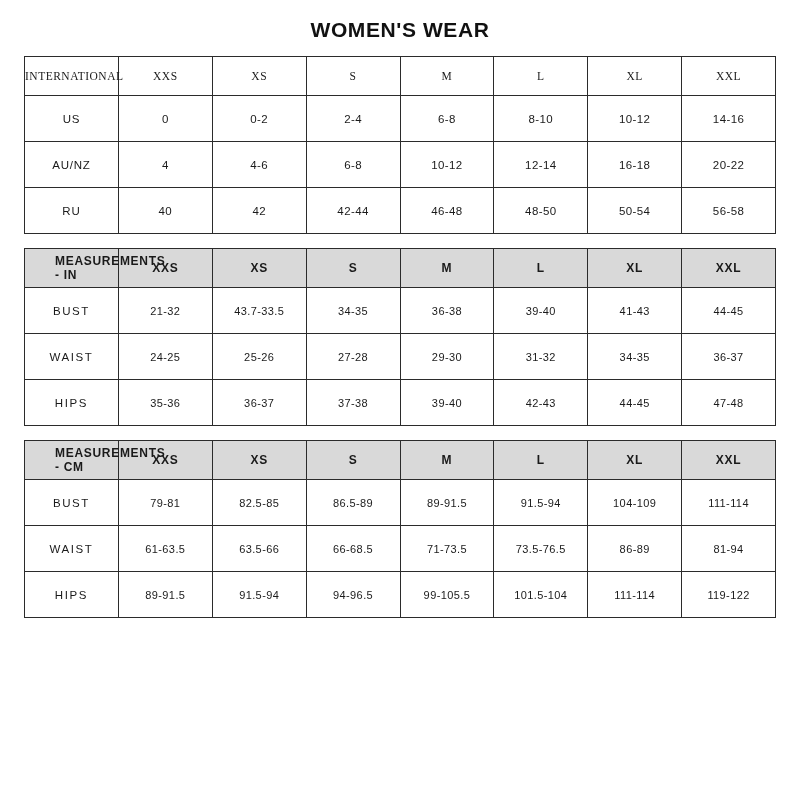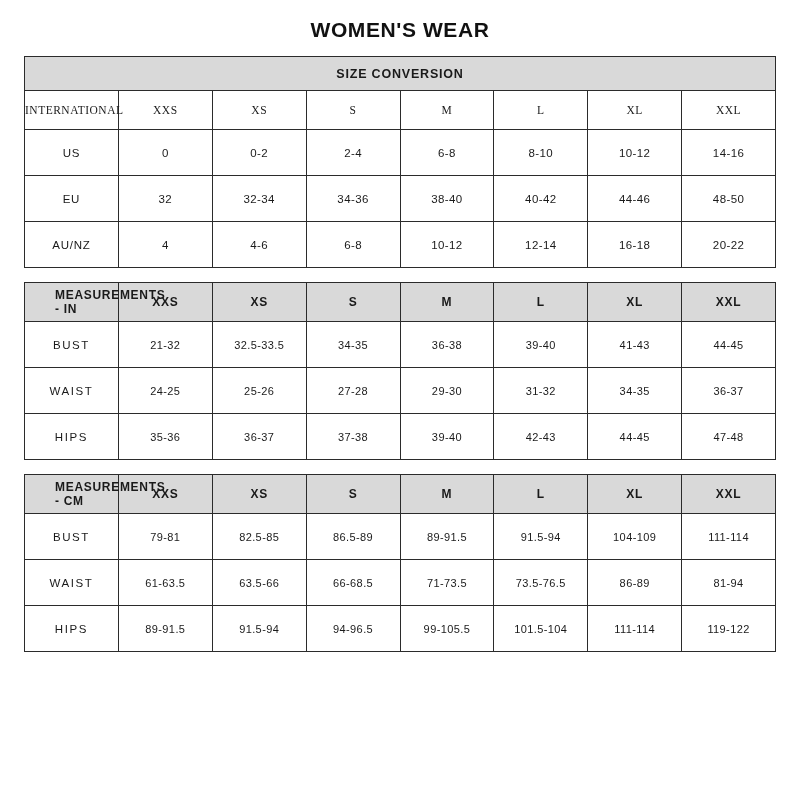--- a/index.html
+++ b/index.html
@@ -89,23 +89,20 @@
 </style>
 </head>
 <body>
 
 <div class="page">
 
   <div class="title">WOMEN'S WEAR</div>
 
   <table>
     <tbody>
-      <tr class="banner">
-        <td colspan="8">SIZE CONVERSION</td>
-      </tr>
       <tr class="conv-head">
         <td>INTERNATIONAL</td>
         <td>XXS</td>
         <td>XS</td>
         <td>S</td>
         <td>M</td>
         <td>L</td>
         <td>XL</td>
         <td>XXL</td>
       </tr>
@@ -114,38 +111,38 @@
         <td class="rowlabel">US</td>
         <td>0</td>
         <td>0-2</td>
         <td>2-4</td>
         <td>6-8</td>
         <td>8-10</td>
         <td>10-12</td>
         <td>14-16</td>
       </tr>
       <tr class="conv-body">
-        <td class="rowlabel">EU</td>
-        <td>32</td>
-        <td>32-34</td>
-        <td>34-36</td>
-        <td>38-40</td>
-        <td>40-42</td>
-        <td>44-46</td>
-        <td>48-50</td>
-      </tr>
-      <tr class="conv-body">
         <td class="rowlabel">AU/NZ</td>
         <td>4</td>
         <td>4-6</td>
         <td>6-8</td>
         <td>10-12</td>
         <td>12-14</td>
         <td>16-18</td>
         <td>20-22</td>
+      </tr>
+      <tr class="conv-body">
+        <td class="rowlabel">RU</td>
+        <td>40</td>
+        <td>42</td>
+        <td>42-44</td>
+        <td>46-48</td>
+        <td>48-50</td>
+        <td>50-54</td>
+        <td>56-58</td>
       </tr>
     </tbody>
   </table>
 
   <div class="spacer"></div>
 
   <table>
     <tbody>
       <tr class="meas-head">
         <td class="rowlabel">MEASUREMENTS - IN</td>
@@ -153,21 +150,21 @@
         <td>XS</td>
         <td>S</td>
         <td>M</td>
         <td>L</td>
         <td>XL</td>
         <td>XXL</td>
       </tr>
       <tr class="meas-body">
         <td class="rowlabel">BUST</td>
         <td class="val">21-32</td>
-        <td class="val">32.5-33.5</td>
+        <td class="val">43.7-33.5</td>
         <td class="val">34-35</td>
         <td class="val">36-38</td>
         <td class="val">39-40</td>
         <td class="val">41-43</td>
         <td class="val">44-45</td>
       </tr>
       <tr class="meas-body">
         <td class="rowlabel">WAIST</td>
         <td class="val">24-25</td>
         <td class="val">25-26</td>

